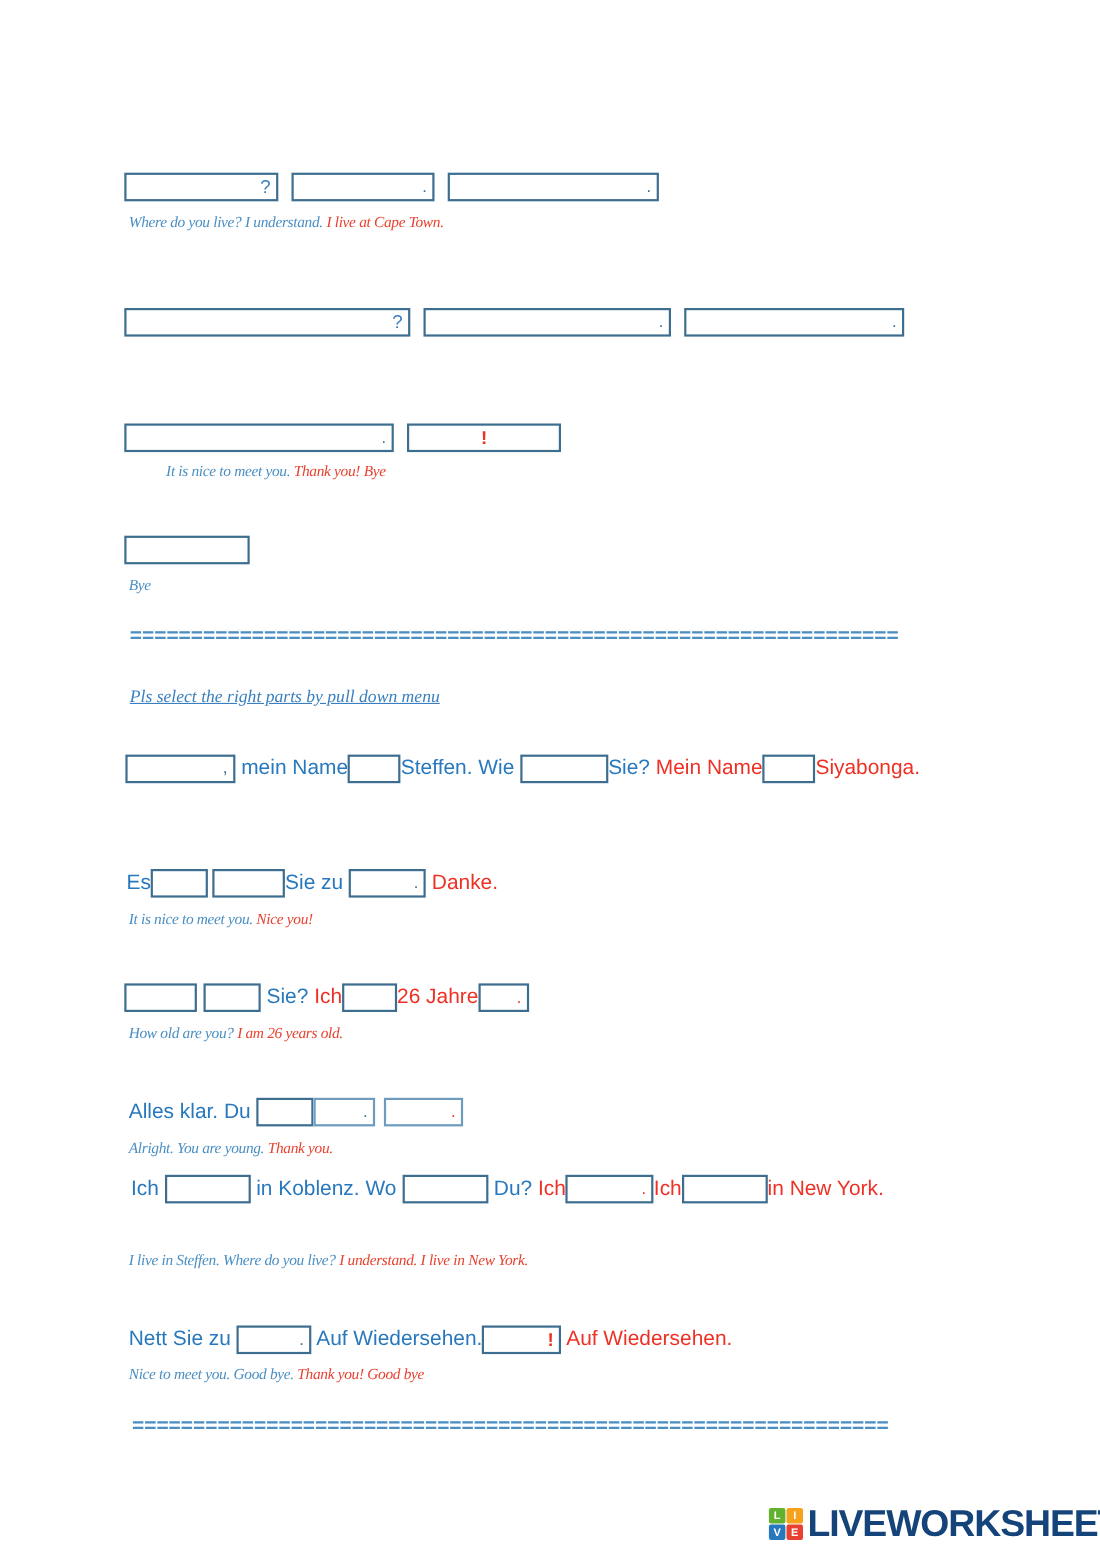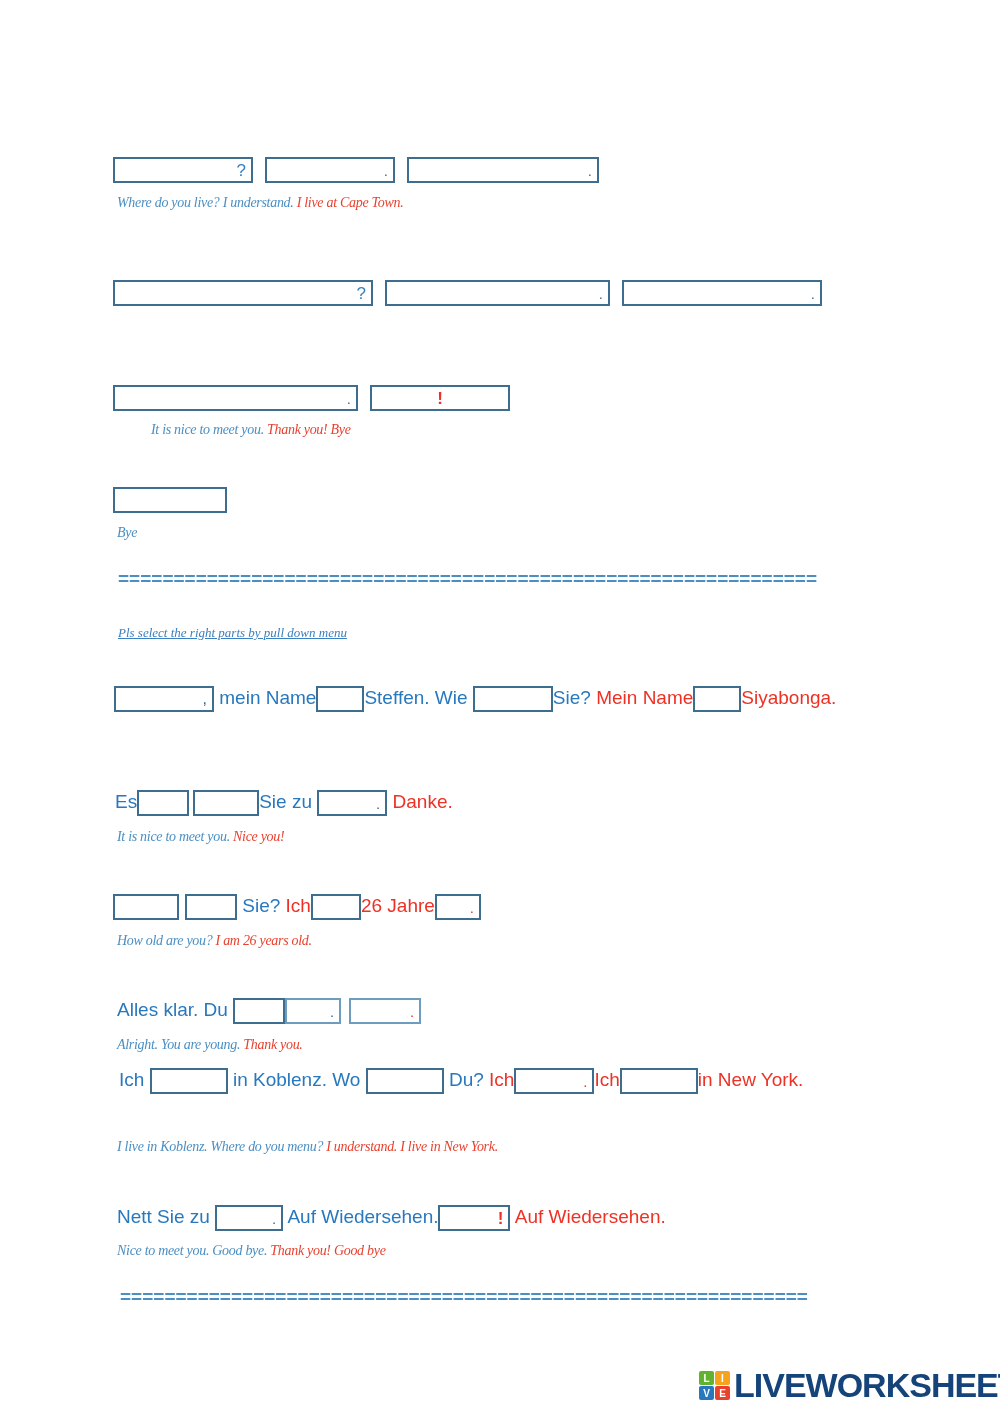--- a/index.html
+++ b/index.html
@@ -91,21 +91,21 @@
     white-space: nowrap;
     overflow: hidden;
     font-weight: bold;
   }
 
   
   .instruction {
     position: absolute;
     font-family: "Liberation Serif", serif;
     font-style: italic;
-    font-size: 13px;
+    font-size: 16px;
     color: #3a7fbf;
     text-decoration: underline;
     white-space: nowrap;
   }
 
   
   .logo {
     position: absolute;
     display: flex;
     align-items: center;
@@ -195,21 +195,21 @@
     <span class="blue-sans">Alles klar. Du </span><span class="box" style="width:52px;"></span><span class="box light" style="width:56px;"><span class="mark dot">.</span></span><span style="display:inline-block;width:8px;"></span><span class="box light" style="width:72px;"><span class="mark dot-red">.</span></span>
   </div>
   <div class="row translation" style="left:117px; top:1038px;">
     <span class="blue">Alright. You are young.</span><span class="red"> Thank you.</span>
   </div>
 
   <div class="row german" style="left:119px; top:1068px;">
     <span class="blue-sans">Ich </span><span class="box" style="width:78px;"></span><span class="blue-sans"> in Koblenz. Wo </span><span class="box" style="width:78px;"></span><span class="blue-sans"> Du? </span><span class="red-sans">Ich</span><span class="box" style="width:80px;"><span class="mark dot-red">.</span></span><span class="red-sans">Ich</span><span class="box" style="width:78px;"></span><span class="red-sans">in New York.</span>
   </div>
   <div class="row translation" style="left:117px; top:1140px;">
-    <span class="blue">I live in Koblenz. Where do you menu?</span><span class="red"> I understand. I live in New York.</span>
+    <span class="blue">I live in Steffen. Where do you live?</span><span class="red"> I understand. I live in New York.</span>
   </div>
 
   <div class="row german" style="left:117px; top:1205px;text-align:center;">
     <span class="blue-sans">Nett Sie zu </span><span class="box" style="width:68px;"><span class="mark dot">.</span></span><span class="blue-sans"> Auf Wiedersehen.</span><span class="box" style="width:72px;"><span class="mark excl">!</span></span><span class="red-sans"> Auf Wiedersehen.</span>
   </div>
   <div class="row translation" style="left:117px; top:1244px;">
     <span class="blue">Nice to meet you. Good bye.</span><span class="red"> Thank you! Good bye</span>
   </div>
 
   <div class="separator" style="left:120px; top:1286px; width:752px;">==============================================================</div>

